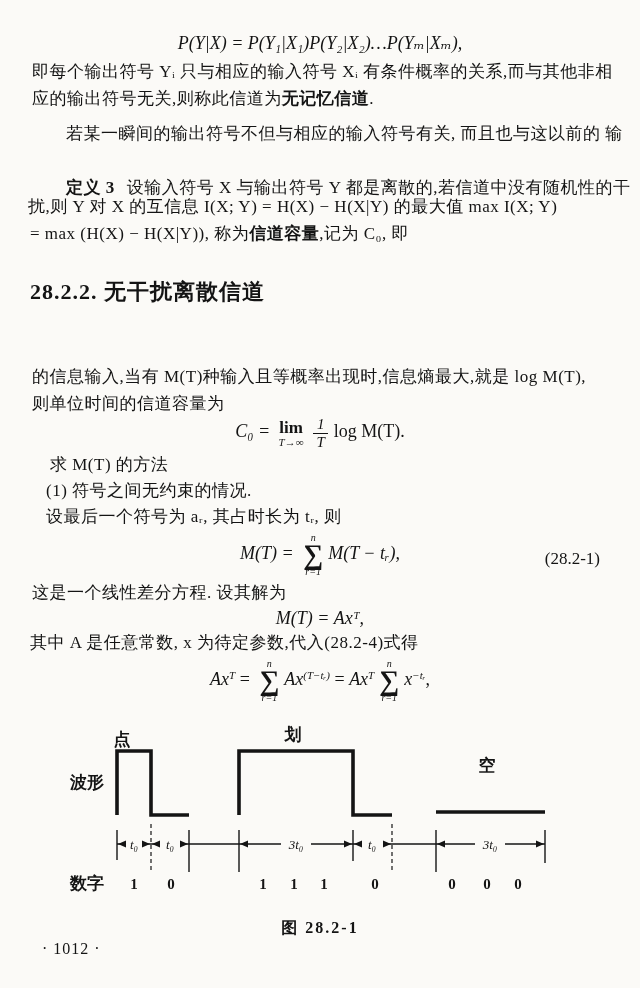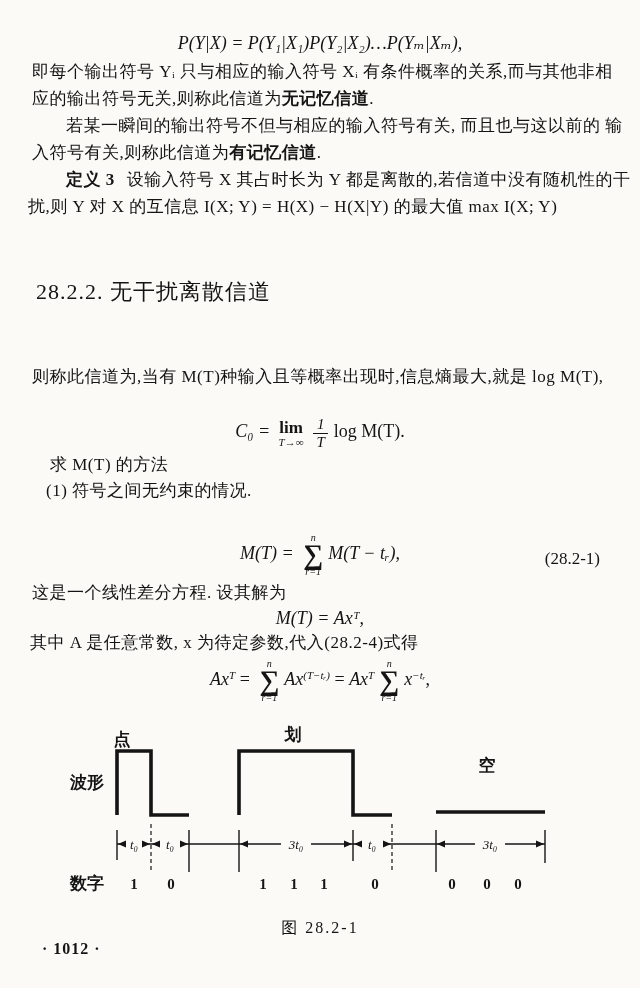--- a/index.html
+++ b/index.html
@@ -13,86 +13,88 @@
     overflow:hidden;
     margin:0 auto;
   }
   .line{
     position:absolute;
     left:32px;width:576px;
     font-size:17px;line-height:24px;
     letter-spacing:0.5px;
     white-space:nowrap;
   }
-  .indent{text-indent:2em;}
+  .indent{text-indent:2em;margin-top:8px;}
   .centered{left:0;width:640px;text-align:center;letter-spacing:0;}
   .formula{font-style:italic;font-size:18px;}
   .formula .rm{font-style:normal;}
   b.cjk{font-weight:bold;}
   .heading{
-    position:absolute;left:36px;width:580px;
-    font-size:22px;font-weight:normal;letter-spacing:1px;
+    position:absolute;left:30px;width:580px;
+    font-size:22px;font-weight:bold;letter-spacing:1px;
   }
   
   .lim{display:inline-flex;flex-direction:column;align-items:center;vertical-align:middle;line-height:1;font-style:normal;margin:0 4px;justify-content:space-between;}
   .lim .top{font-size:17px;font-weight:bold;}
   .lim .bot{font-size:11px;font-style:italic;margin-top:1px;}
   .frac{display:inline-flex;flex-direction:column;align-items:center;vertical-align:middle;line-height:1.1;margin:0 5px;font-size:15px;}
   .frac .num{padding:0 4px;border-bottom:1.4px solid #141414;}
   .frac .den{padding:0 4px;}
   .sum{display:inline-flex;flex-direction:column;align-items:center;vertical-align:middle;line-height:0.9;margin:0 5px;font-style:normal;}
   .sum .top{font-size:10px;font-style:italic;}
   .sum .sigma{font-size:28px;font-weight:bold;}
   .sum .bot{font-size:10px;font-style:italic;}
   sup.s{font-size:11px;vertical-align:6px;letter-spacing:0;}
   .eqno{position:absolute;right:40px;top:14px;font-size:17px;font-style:normal;}
   .fig{position:absolute;left:0;top:723px;}
-  .caption{position:absolute;top:918px;left:0;width:640px;text-align:center;font-size:16px;font-weight:normal;letter-spacing:2px;}
-  .pageno{position:absolute;top:940px;left:42px;font-size:16px;font-weight:bold;letter-spacing:1px;}
+  .caption{position:absolute;top:918px;left:0;width:640px;text-align:center;font-size:16px;font-weight:bold;letter-spacing:2px;}
+  .pageno{position:absolute;top:940px;left:42px;font-size:16px;font-weight:normal;letter-spacing:1px;}
   svg text{font-family:"Liberation Serif","DejaVu Serif",serif;fill:#141414;}
   .wf{stroke:#141414;stroke-width:3.6;fill:none;stroke-linejoin:miter;}
   .dimline{stroke:#141414;stroke-width:1.6;}
   .tick{stroke:#141414;stroke-width:1.4;}
   .tickd{stroke:#141414;stroke-width:1.2;stroke-dasharray:4 3;}
   .arr{fill:#141414;}
   .dimlbl{font-size:13px;font-style:italic;}
   .digit{font-size:15px;font-weight:bold;}
   .cjklbl{font-size:17px;font-weight:bold;}
 </style>
 </head>
 <body>
 
 <div class="page">
 
   <div class="line centered formula" style="top:31px">P(Y|X) = P(Y₁|X₁)P(Y₂|X₂)…P(Yₘ|Xₘ),</div>
 
   <div class="line" style="top:60px">即每个输出符号 Yᵢ 只与相应的输入符号 Xᵢ 有条件概率的关系,而与其他非相</div>
   <div class="line" style="top:87px"><span>应的输出符号无关,则称此信道为</span><b class="cjk">无记忆信道</b><span>.</span></div>
   <div class="line indent" style="top:114px">若某一瞬间的输出符号不但与相应的输入符号有关, 而且也与这以前的 输</div>
-  <div class="line" style="top:141px"><span>入符号有关,则称此信道为</span><b class="cjk">有记忆信道</b><span>.</span></div>
-  <div class="line indent" style="top:168px"><b class="cjk" style="margin-right:12px">定义 3</b><span>设输入符号 X 其占时长为 Y 都是离散的,若信道中没有随机性的干</span></div>
+  <div class="line indent" style="top:168px"><b class="cjk" style="margin-right:12px">定义 3</b><span>设输入符号 X 与输出符号 Y 都是离散的,若信道中没有随机性的干</span></div>
   <div class="line" style="top:195px;left:28px">扰,则 Y 对 X 的互信息 I(X; Y) = H(X) − H(X|Y) 的最大值 max I(X; Y)</div>
+  <div class="line" style="top:222px;left:30px"><span>= max (H(X) − H(X|Y)), 称为</span><b class="cjk">信道容量</b><span>,记为 C₀, 即</span></div>
 
 
   <div class="heading" style="top:277px">28.2.2. 无干扰离散信道</div>
 
-  <div class="line" style="top:365px">则称此信道为,当有 M(T)种输入且等概率出现时,信息熵最大,就是 log M(T),</div>
+  <div class="line" style="top:365px">的信息输入,当有 M(T)种输入且等概率出现时,信息熵最大,就是 log M(T),</div>
+  <div class="line" style="top:392px">则单位时间的信道容量为</div>
 
   <div class="line centered formula" style="top:416px">
     <span>C₀ = </span><span class="lim">
         <span class="top">lim</span>
         <span class="bot">T→∞</span>
       </span><span class="frac">
         <span class="num">1</span>
         <span class="den">T</span>
       </span><span class="rm">log M(T).</span>
   </div>
 
   <div class="line" style="top:453px;left:50px">求 M(T) 的方法</div>
   <div class="line" style="top:479px;left:46px">(1) 符号之间无约束的情况.</div>
+  <div class="line" style="top:505px;left:46px">设最后一个符号为 aᵣ, 其占时长为 tᵣ, 则</div>
 
   <div class="line centered formula" style="top:533px;height:50px">
     <span>M(T) = </span><span class="sum">
         <span class="top">n</span>
         <span class="sigma">∑</span>
         <span class="bot">r=1</span>
       </span><span>M(T − tᵣ),</span>
     <span class="eqno">(28.2-1)</span>
   </div>
 

